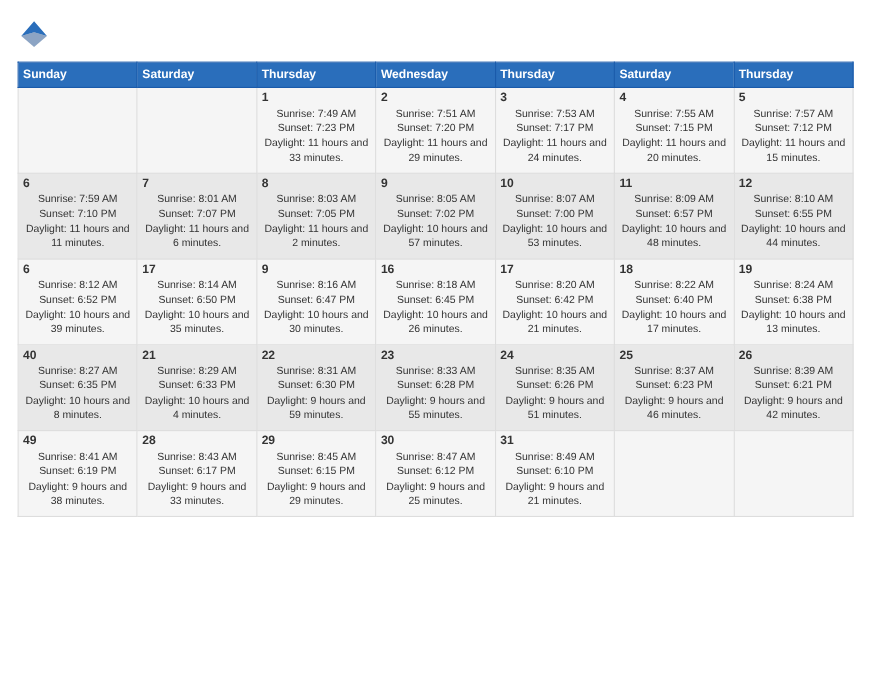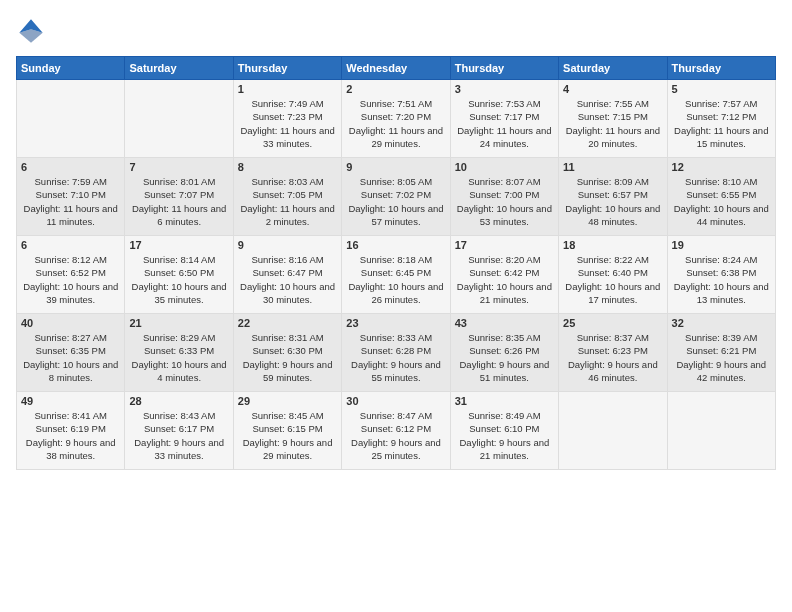--- a/index.html
+++ b/index.html
@@ -225,29 +225,29 @@
           </td>
           <td>
             <span class="day-number">22</span>
             <div class="day-info">Sunrise: 8:31 AM<br>Sunset: 6:30 PM<br>Daylight: 9 hours and 59 minutes.</div>
           </td>
           <td>
             <span class="day-number">23</span>
             <div class="day-info">Sunrise: 8:33 AM<br>Sunset: 6:28 PM<br>Daylight: 9 hours and 55 minutes.</div>
           </td>
           <td>
-            <span class="day-number">43</span>
+            <span class="day-number">24</span>
             <div class="day-info">Sunrise: 8:35 AM<br>Sunset: 6:26 PM<br>Daylight: 9 hours and 51 minutes.</div>
           </td>
           <td>
             <span class="day-number">25</span>
             <div class="day-info">Sunrise: 8:37 AM<br>Sunset: 6:23 PM<br>Daylight: 9 hours and 46 minutes.</div>
           </td>
           <td>
-            <span class="day-number">32</span>
+            <span class="day-number">26</span>
             <div class="day-info">Sunrise: 8:39 AM<br>Sunset: 6:21 PM<br>Daylight: 9 hours and 42 minutes.</div>
           </td>
         </tr>
         <tr>
           <td>
             <span class="day-number">49</span>
             <div class="day-info">Sunrise: 8:41 AM<br>Sunset: 6:19 PM<br>Daylight: 9 hours and 38 minutes.</div>
           </td>
           <td>
             <span class="day-number">28</span>

